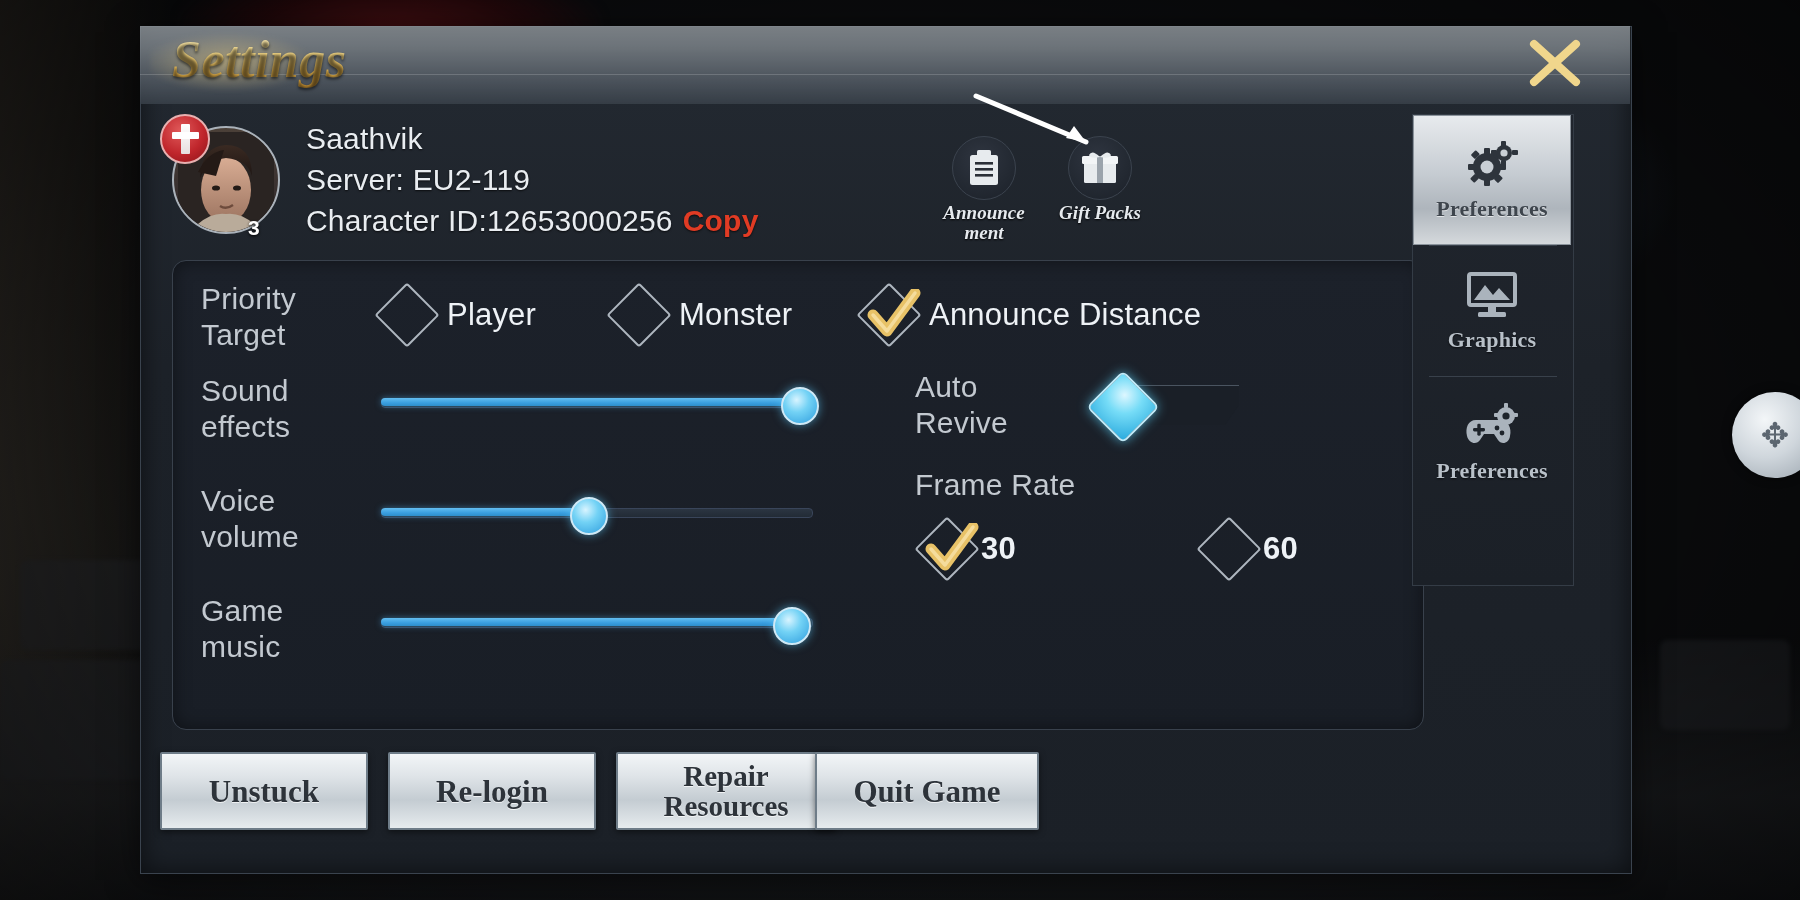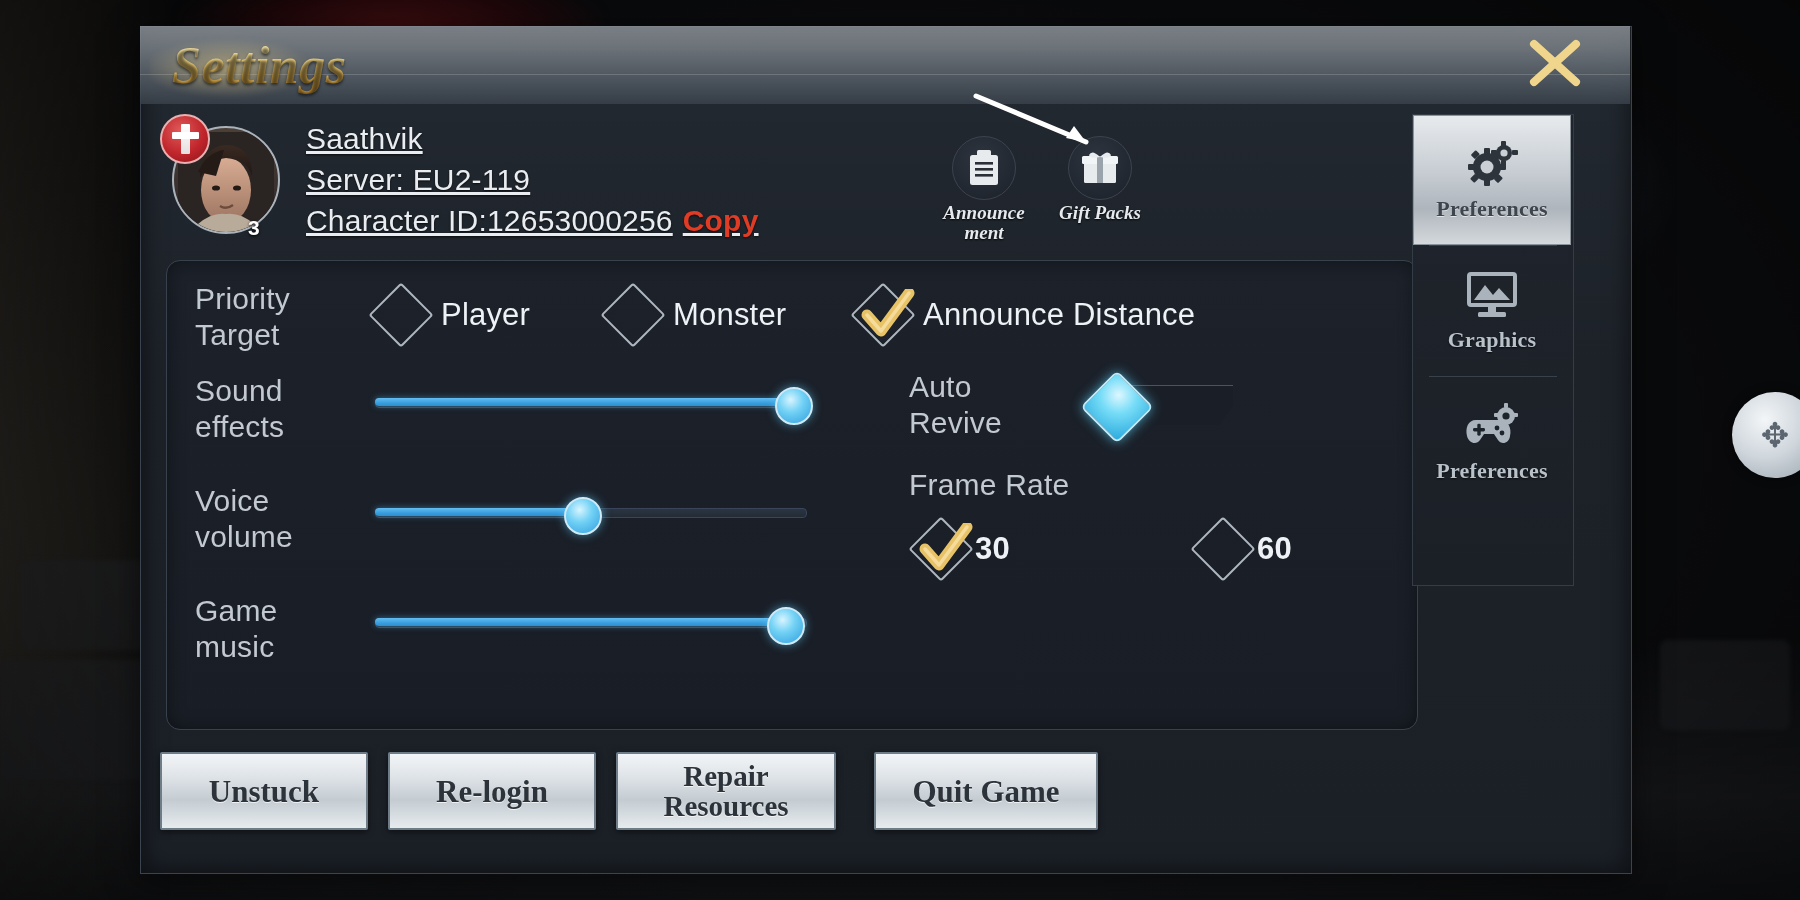--- a/index.html
+++ b/index.html
@@ -41,21 +41,21 @@
   #dialog{position:absolute;left:140px;top:8px;width:1490px;height:884px;}
   .dlg-body{position:absolute;left:0;top:18px;width:1490px;height:846px;
     background:linear-gradient(180deg,#2b3138 0%,#222830 8%,#1d2229 40%,#1b2027 100%);
     border:1px solid #3a434e;
     box-shadow:0 0 26px rgba(0,0,0,.6) inset, 0 6px 30px rgba(0,0,0,.55);}
   .dlg-topbar{position:absolute;left:0;top:18px;width:1490px;height:78px;
     background:linear-gradient(180deg,#8e9499 0%,#7b8288 28%,#545c65 70%,#3a424b 100%);
     opacity:.82;}
   .dlg-topbar:after{content:"";position:absolute;left:0;right:0;top:48px;height:1px;background:rgba(255,255,255,.22);}
 
-  .title-wrap{position:absolute;left:10px;top:14px;width:560px;height:90px;}
+  .title-wrap{position:absolute;left:10px;top:8px;width:560px;height:90px;}
   .title-swirl{position:absolute;left:0;top:6px;width:260px;height:80px;
     background:radial-gradient(ellipse 120px 42px at 30% 50%,rgba(226,200,130,.55) 0%,rgba(226,200,130,0) 72%);
     filter:blur(2px);}
   .title-text{position:absolute;left:22px;top:14px;font-family:"Liberation Serif",serif;
     font-size:52px;font-weight:bold;font-style:italic;letter-spacing:.5px;
     background:linear-gradient(180deg,#fdf3c8 0%,#f2d98c 35%,#d9ab4a 70%,#b4822c 100%);
     -webkit-background-clip:text;background-clip:text;color:transparent;
     text-shadow:0 2px 3px rgba(0,0,0,.55);}
 
   #close-btn{position:absolute;right:44px;top:26px;width:62px;height:58px;cursor:pointer;}
@@ -71,37 +71,37 @@
   .crest{position:absolute;left:-4px;top:-6px;width:46px;height:46px;border-radius:50%;
     background:radial-gradient(circle at 40% 32%,#e05a5a 0%,#c0262c 55%,#8c1318 100%);
     border:2px solid #e8b0b0;display:flex;align-items:center;justify-content:center;}
   .crest .sword{width:9px;height:30px;background:linear-gradient(180deg,#fff 0%,#e7dede 100%);
     position:relative;border-radius:1px;}
   .crest .sword:before{content:"";position:absolute;left:-9px;top:8px;width:27px;height:7px;background:#fff;border-radius:1px;}
   .lvl-badge{position:absolute;left:84px;top:96px;color:#ffffff;font-size:21px;font-weight:bold;
     text-shadow:0 1px 3px #000;}
 
   .pinfo{position:absolute;left:148px;top:8px;width:600px;}
-  .pline{color:#e9edf1;font-size:30px;line-height:41px;letter-spacing:.2px;text-shadow:0 1px 2px rgba(0,0,0,.7);text-decoration:underline;}
+  .pline{color:#e9edf1;font-size:30px;line-height:41px;letter-spacing:.2px;text-shadow:0 1px 2px rgba(0,0,0,.7);}
   .copy-link{color:#e03b24;font-weight:bold;cursor:pointer;margin-left:10px;}
 
   
   .hdr-icons{position:absolute;left:790px;top:110px;width:300px;height:110px;}
   .hdr-btn{position:absolute;width:108px;text-align:center;cursor:pointer;}
   .hdr-btn .circle{width:62px;height:62px;margin:0 auto;border-radius:50%;
     background:radial-gradient(circle at 45% 35%,#2f3540 0%,#232932 60%,#1b2028 100%);
     border:1px solid #3b434e;display:flex;align-items:center;justify-content:center;}
   .hdr-btn .lbl{margin-top:3px;color:#e6eaee;font-family:"Liberation Serif",serif;
     font-size:19px;font-weight:bold;line-height:20px;text-shadow:0 1px 2px #000;font-style:italic;}
 
   
   #pointer-arrow{position:absolute;left:830px;top:80px;width:140px;height:70px;pointer-events:none;}
 
   
-  .panel{position:absolute;left:26px;top:252px;width:1250px;height:468px;
+  .panel{position:absolute;left:32px;top:252px;width:1250px;height:468px;
     background:linear-gradient(180deg,#1c212a 0%,#191e26 100%);
     border:1px solid #39414c;border-radius:14px;
     box-shadow:0 0 18px rgba(0,0,0,.45) inset;}
 
   .row-label{position:absolute;color:#c3c9d0;font-size:30px;line-height:36px;letter-spacing:.2px;}
 
   
   .diamond{width:46px;height:46px;transform:rotate(45deg);border:2px solid #aeb6bf;
     box-sizing:border-box;background:transparent;border-radius:3px;}
   .opt{position:absolute;display:flex;align-items:center;cursor:pointer;}
@@ -434,17 +434,17 @@
     </div>
     <div class="gbtn" style="left:228px;top:0px;width:204px;">
       <span>Re-login</span>
     </div>
     <div class="gbtn two" style="left:456px;top:0px;width:216px;">
       <span>
         <span>Repair</span><br>
         <span>Resources</span>
       </span>
     </div>
-    <div class="gbtn" style="left:714px;top:0px;width:220px;">
+    <div class="gbtn" style="left:655px;top:0px;width:220px;">
       <span>Quit Game</span>
     </div>
   </div>
 </div>
 
 </body></html>

